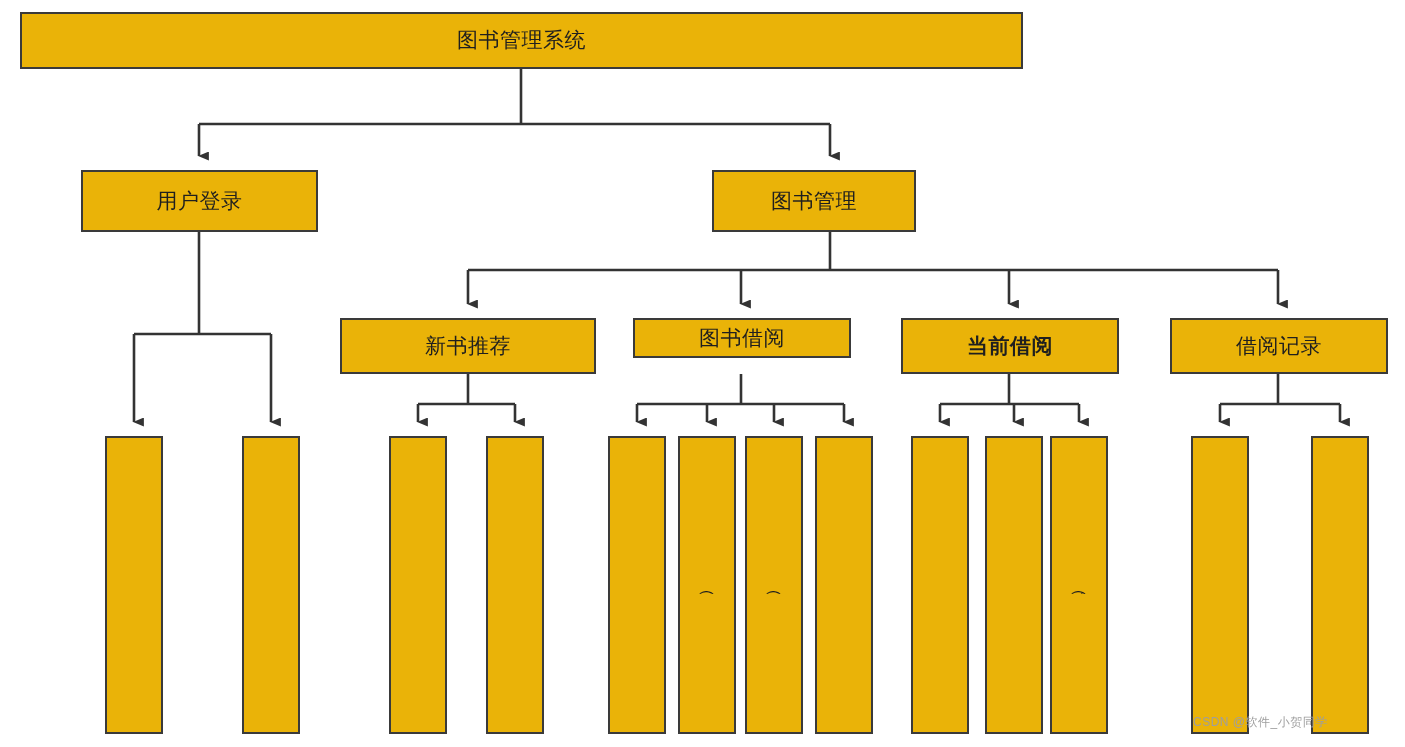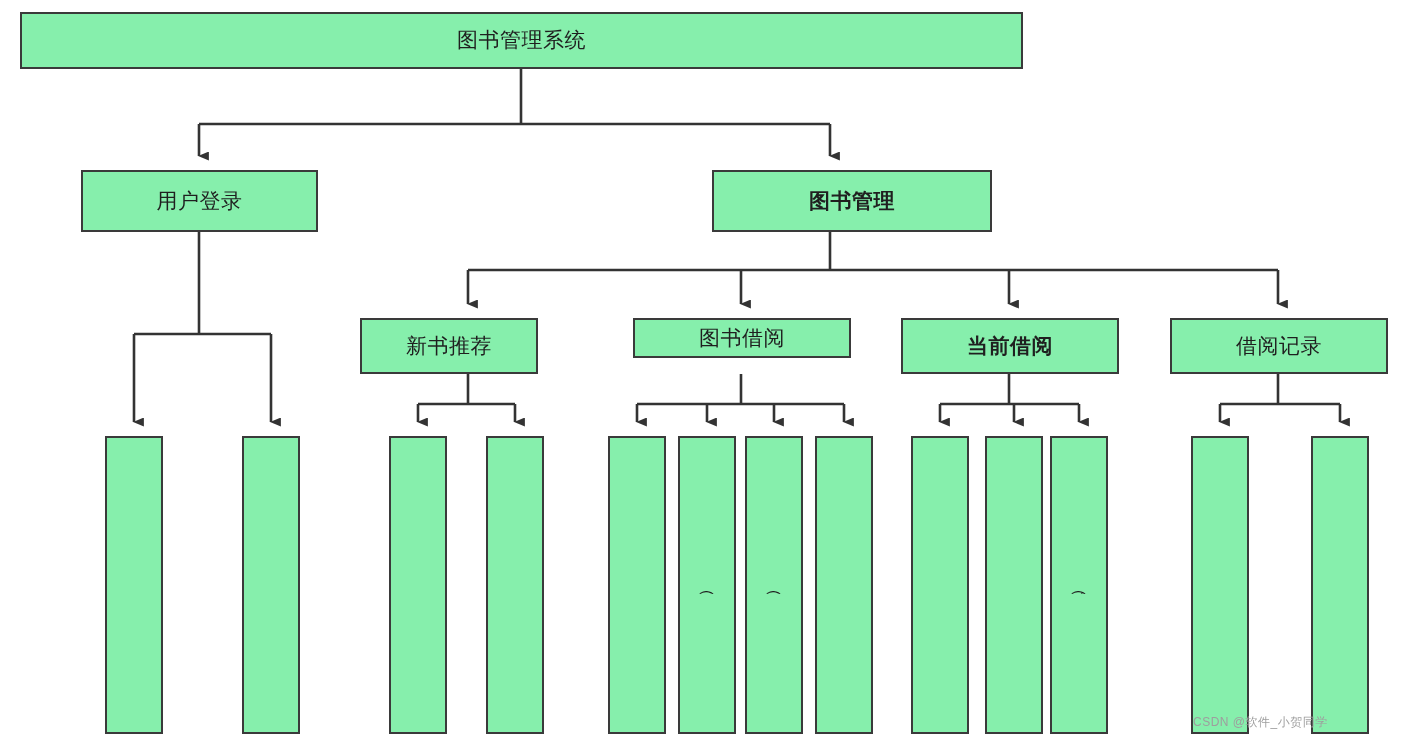--- a/index.html
+++ b/index.html
@@ -22,21 +22,21 @@
     position: absolute;
     left: 0;
     top: 0;
     width: 1405px;
     height: 747px;
   }
   
   .node {
     position: absolute;
     box-sizing: border-box;
-    background: #86efac;
+    background: #eab308;
     border: 2px solid #3a3a3a;
     display: flex;
     align-items: center;
     justify-content: center;
     color: #222222;
   }
   .node-label {
     font-size: 21px;
     line-height: 1.15;
     letter-spacing: 0.5px;
@@ -138,25 +138,25 @@
     </g>
   </svg>
 
   <div class="node" id="root-node" style="left: 20px; top: 12px; width: 1003px; height: 57px; border-color: rgb(58, 58, 58);">
     <span class="node-label" style="color: rgb(31, 31, 31);">图书管理系统</span>
   </div>
 
   <div class="node" id="l2-0" style="left: 81px; top: 170px; width: 237px; height: 62px; border-color: rgb(58, 58, 58);">
     <span class="node-label" style="color: rgb(31, 31, 31);">用户登录</span>
   </div>
-  <div class="node" id="l2-1" style="left: 712px; top: 170px; width: 280px; height: 62px; border-color: rgb(58, 58, 58); font-weight: bold;">
+  <div class="node" id="l2-1" style="left: 712px; top: 170px; width: 204px; height: 62px; border-color: rgb(58, 58, 58);">
     <span class="node-label" style="color: rgb(31, 31, 31);">图书管理</span>
   </div>
 
-  <div class="node" id="l3-0" style="left: 360px; top: 318px; width: 178px; height: 56px; border-color: rgb(58, 58, 58);">
+  <div class="node" id="l3-0" style="left: 340px; top: 318px; width: 256px; height: 56px; border-color: rgb(58, 58, 58);">
     <span class="node-label" style="color: rgb(31, 31, 31);">新书推荐</span>
   </div>
   <div class="node" id="l3-1" style="left: 633px; top: 318px; width: 218px; height: 40px; border-color: rgb(58, 58, 58);">
     <span class="node-label" style="color: rgb(31, 31, 31);">图书借阅</span>
   </div>
   <div class="node" id="l3-2" style="left: 901px; top: 318px; width: 218px; height: 56px; border-color: rgb(58, 58, 58);">
     <span class="node-label" style="color: rgb(31, 31, 31); font-weight: bold;">当前借阅</span>
   </div>
   <div class="node" id="l3-3" style="left: 1170px; top: 318px; width: 218px; height: 56px; border-color: rgb(58, 58, 58);">
     <span class="node-label" style="color: rgb(31, 31, 31);">借阅记录</span>

